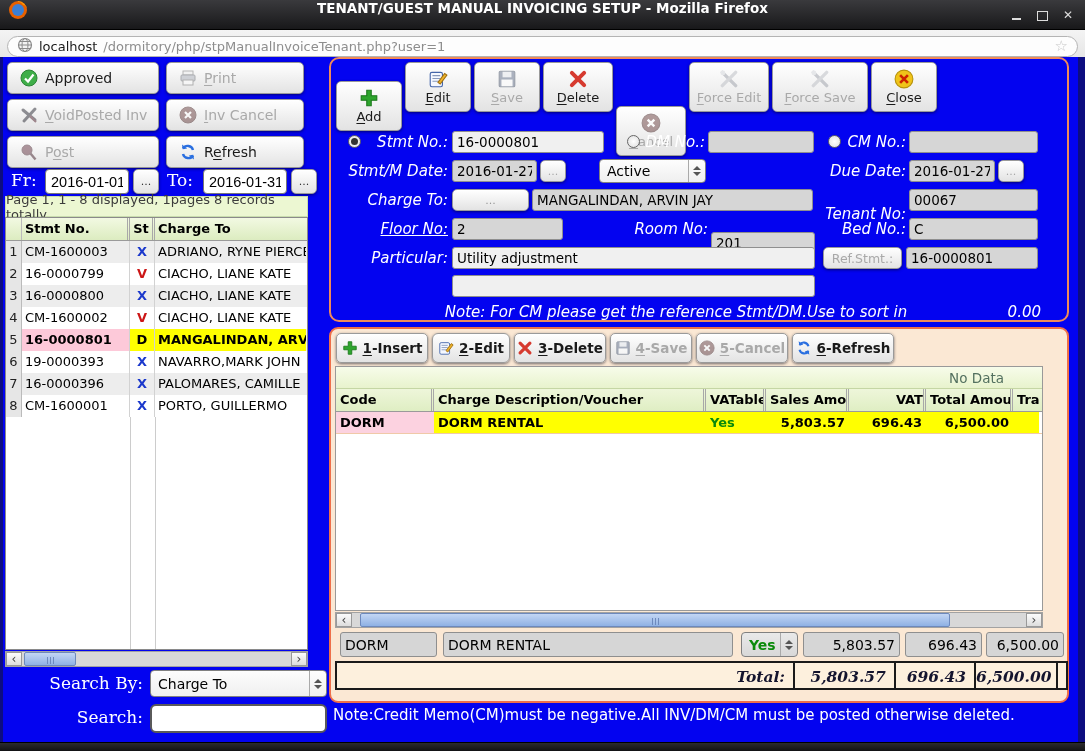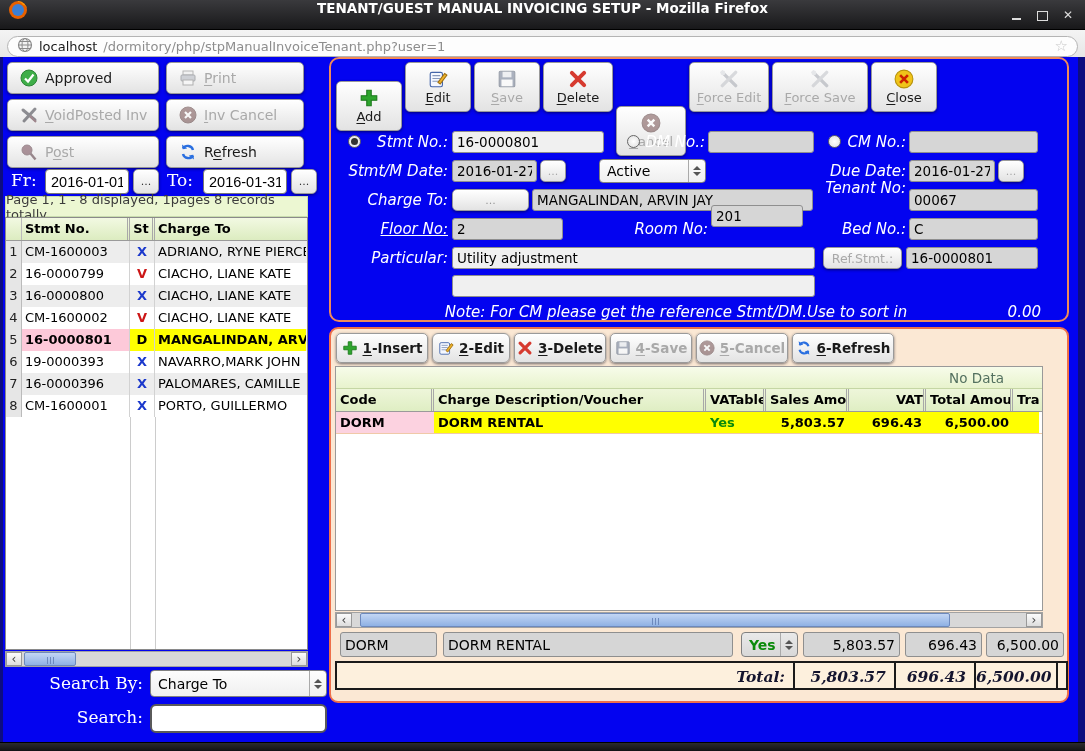--- a/index.html
+++ b/index.html
@@ -450,27 +450,27 @@
             <i class="dn"></i>
           </span>
       </div>
       <span class="f-el flabel" style="left:494px; top:101px; width:81px;">Due Date:</span>
       <input class="f-el ginput" style="left: 578px; top: 101px; width: 86px;" value="2016-01-27">
       <div class="f-el btn3d mini-btn disabled" style="left:667px; top:101px; height:22px;">...</div>
 
       <span class="f-el flabel" style="left:10px; top:130px; width:107px;">Charge To:</span>
       <div class="f-el btn3d" style="left:121px; top:130px; width:77px; height:22px; justify-content:center; color:#999; font-size:11px;">...</div>
       <input class="f-el ginput" style="left: 201px; top: 130px; width: 281px;" value="MANGALINDAN, ARVIN JAY">
-      <span class="f-el flabel" style="left:494px; top:118px; width:81px;">Tenant No:</span>
+      <span class="f-el flabel" style="left:494px; top:144px; width:81px;">Tenant No:</span>
       <input class="f-el ginput" style="left: 578px; top: 130px; width: 129px;" value="00067">
 
       <span class="f-el flabel" style="left:10px; top:159px; width:107px;text-decoration:underline;">Floor No:</span>
       <input class="f-el ginput" style="left: 121px; top: 159px; width: 111px;" value="2">
       <span class="f-el flabel" style="left:290px; top:159px; width:87px;">Room No:</span>
-      <input class="f-el ginput" style="left: 380px; top: 146px; width: 92px;" value="201">
+      <input class="f-el ginput" style="left: 380px; top: 173px; width: 104px;" value="201">
       <span class="f-el flabel" style="left:510px; top:159px; width:65px;">Bed No.:</span>
       <input class="f-el ginput" style="left: 578px; top: 159px; width: 129px;" value="C">
 
       <span class="f-el flabel" style="left:10px; top:188px; width:107px;">Particular:</span>
       <input class="f-el ginput lite" style="left: 121px; top: 188px; width: 363px;" value="Utility adjustment">
       <div class="f-el btn3d disabled" style="left:492px; top:188px; width:79px; height:22px; justify-content:center; font-size:12.5px;">Ref.Stmt.:</div>
       <input class="f-el ginput" style="left: 575px; top: 188px; width: 132px;" value="16-0000801">
 
       <input class="f-el ginput lite" style="left: 121px; top: 216px; width: 363px;" value="">
 
@@ -588,16 +588,17 @@
 
       <div id="total-row">
         <span class="t-lbl">Total:</span>
         <span class="t-sales">5,803.57</span>
         <span class="t-vat">696.43</span>
         <span class="t-total">6,500.00</span>
         <span class="t-sliver"></span>
       </div>
     </div>
 
+    <div id="footer-note">Note:Credit Memo(CM)must be negative.All INV/DM/CM must be posted otherwise deleted.</div>
   </div>
 
   <div id="bottomstrip"></div>
 </div>
 
 </body></html>

